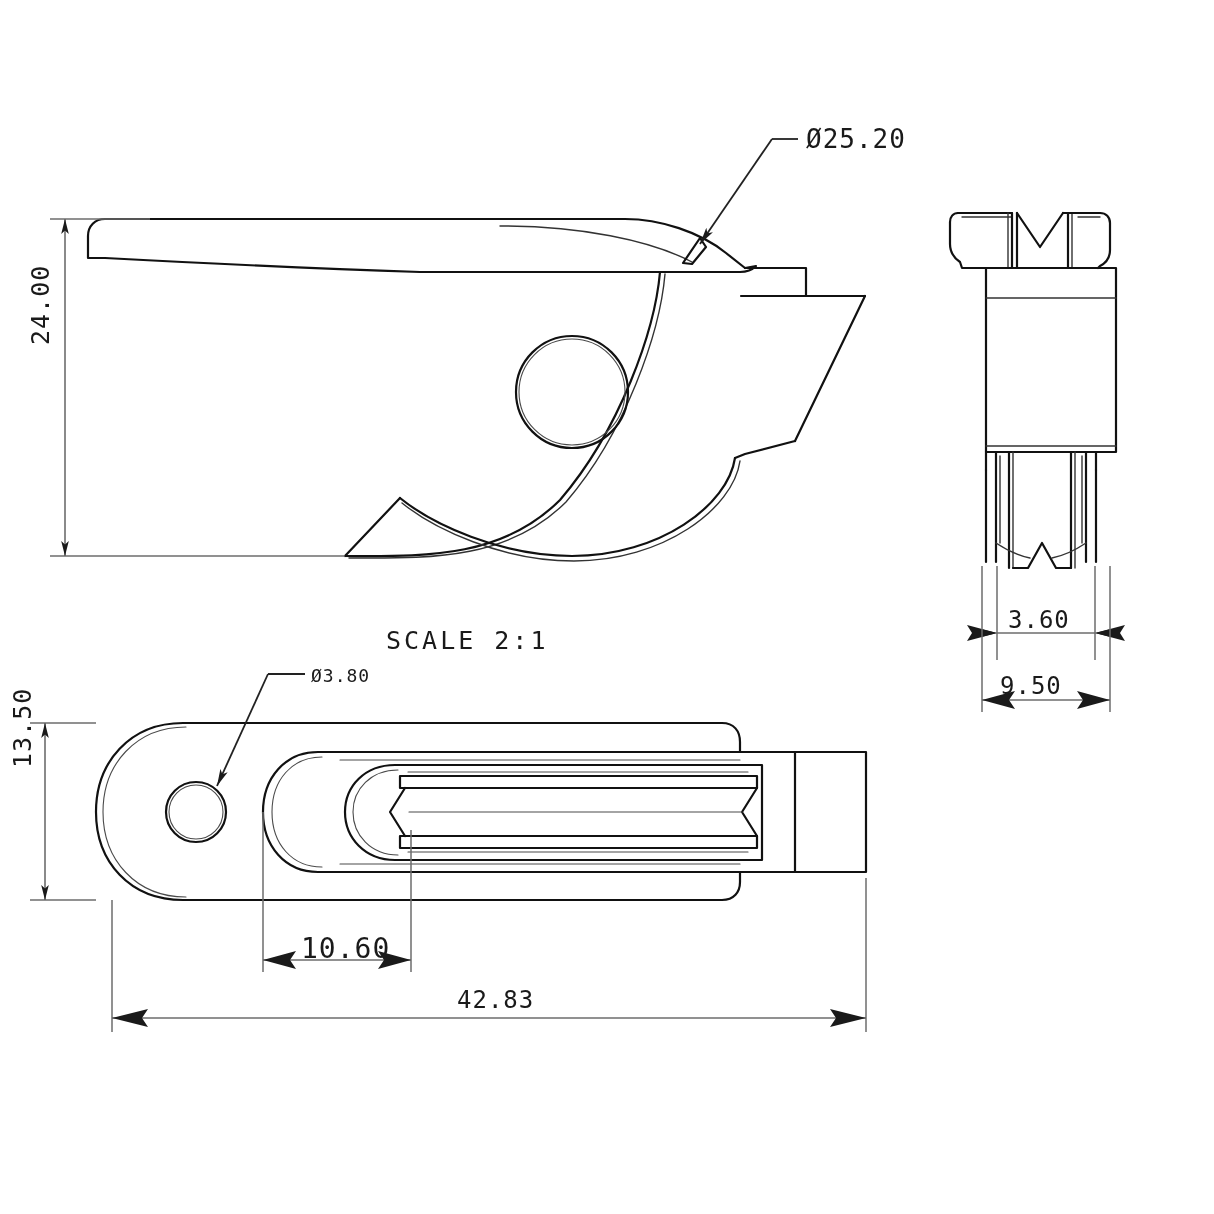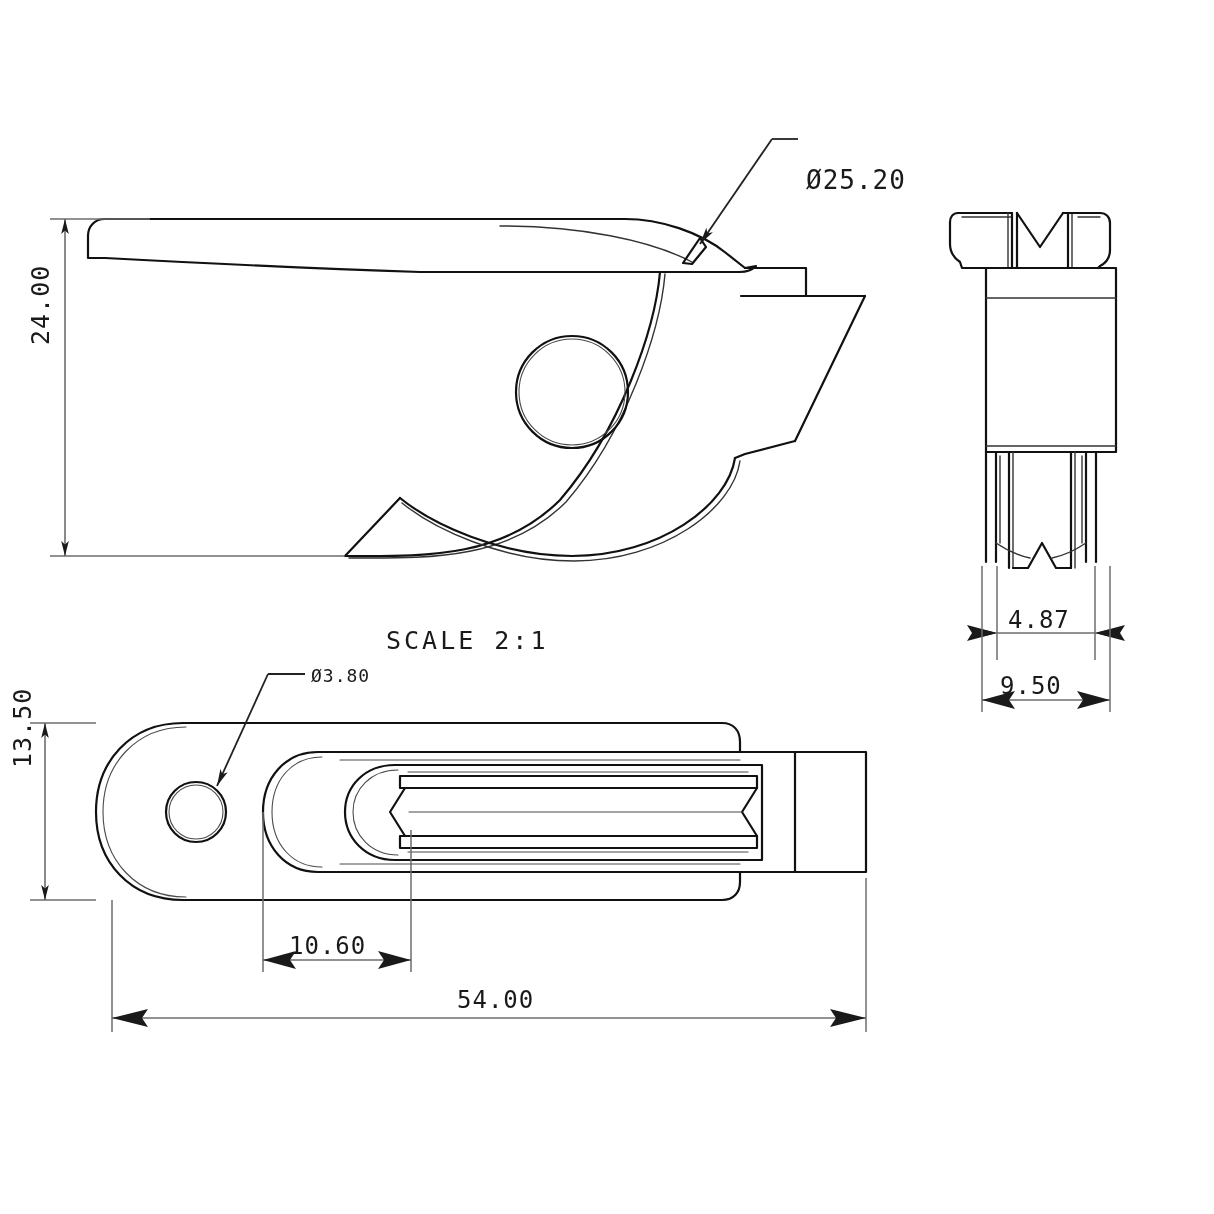--- a/index.html
+++ b/index.html
@@ -80,21 +80,20 @@
     left: 8px;
     top: 768px;
     font-size: 25px;
     transform: rotate(-90deg);
     transform-origin: left top;
   }
   .t-2520 {
     left: 806px;
     top: 124px;
     font-size: 26px;
-    margin-top: 41px;
   }
   .t-380 {
     left: 311px;
     top: 665px;
     font-size: 18px;
   }
   .t-scale {
     left: 386px;
     top: 582px;
     font-size: 25px;
@@ -105,23 +104,23 @@
     left: 1008px;
     top: 606px;
     font-size: 24px;
   }
   .t-950 {
     left: 1000px;
     top: 672px;
     font-size: 24px;
   }
   .t-1060 {
-    left: 289px;
+    left: 301px;
     top: 932px;
-    font-size: 24px;
+    font-size: 28px;
   }
   .t-5400 {
     left: 457px;
     top: 986px;
     font-size: 24px;
   }
 </style>
 </head>
 <body>
 
@@ -296,20 +295,20 @@
       <path class="dimline" d="M 112,1018 L 866,1018"></path>
       <path class="arrowfill" d="M 112,1018 L 148,1009 L 142,1018 L 148,1027 Z"></path>
       <path class="arrowfill" d="M 866,1018 L 830,1009 L 836,1018 L 830,1027 Z"></path>
     </g>
 
   </svg>
 
   <div class="dimtext t-2520">Ø25.20</div>
   <div class="dimtext t-24">24.00</div>
   <div class="dimtext t-380">Ø3.80</div>
-  <div class="dimtext t-750">4.87</div>
+  <div class="dimtext t-750">3.60</div>
   <div class="dimtext t-950">9.50</div>
   <div class="dimtext t-1060">10.60</div>
-  <div class="dimtext t-5400">54.00</div>
+  <div class="dimtext t-5400">42.83</div>
   <div class="dimtext t-1350">13.50</div>
   <div class="dimtext t-scale">SCALE 2:1</div>
 
 </div>
 
 </body></html>

